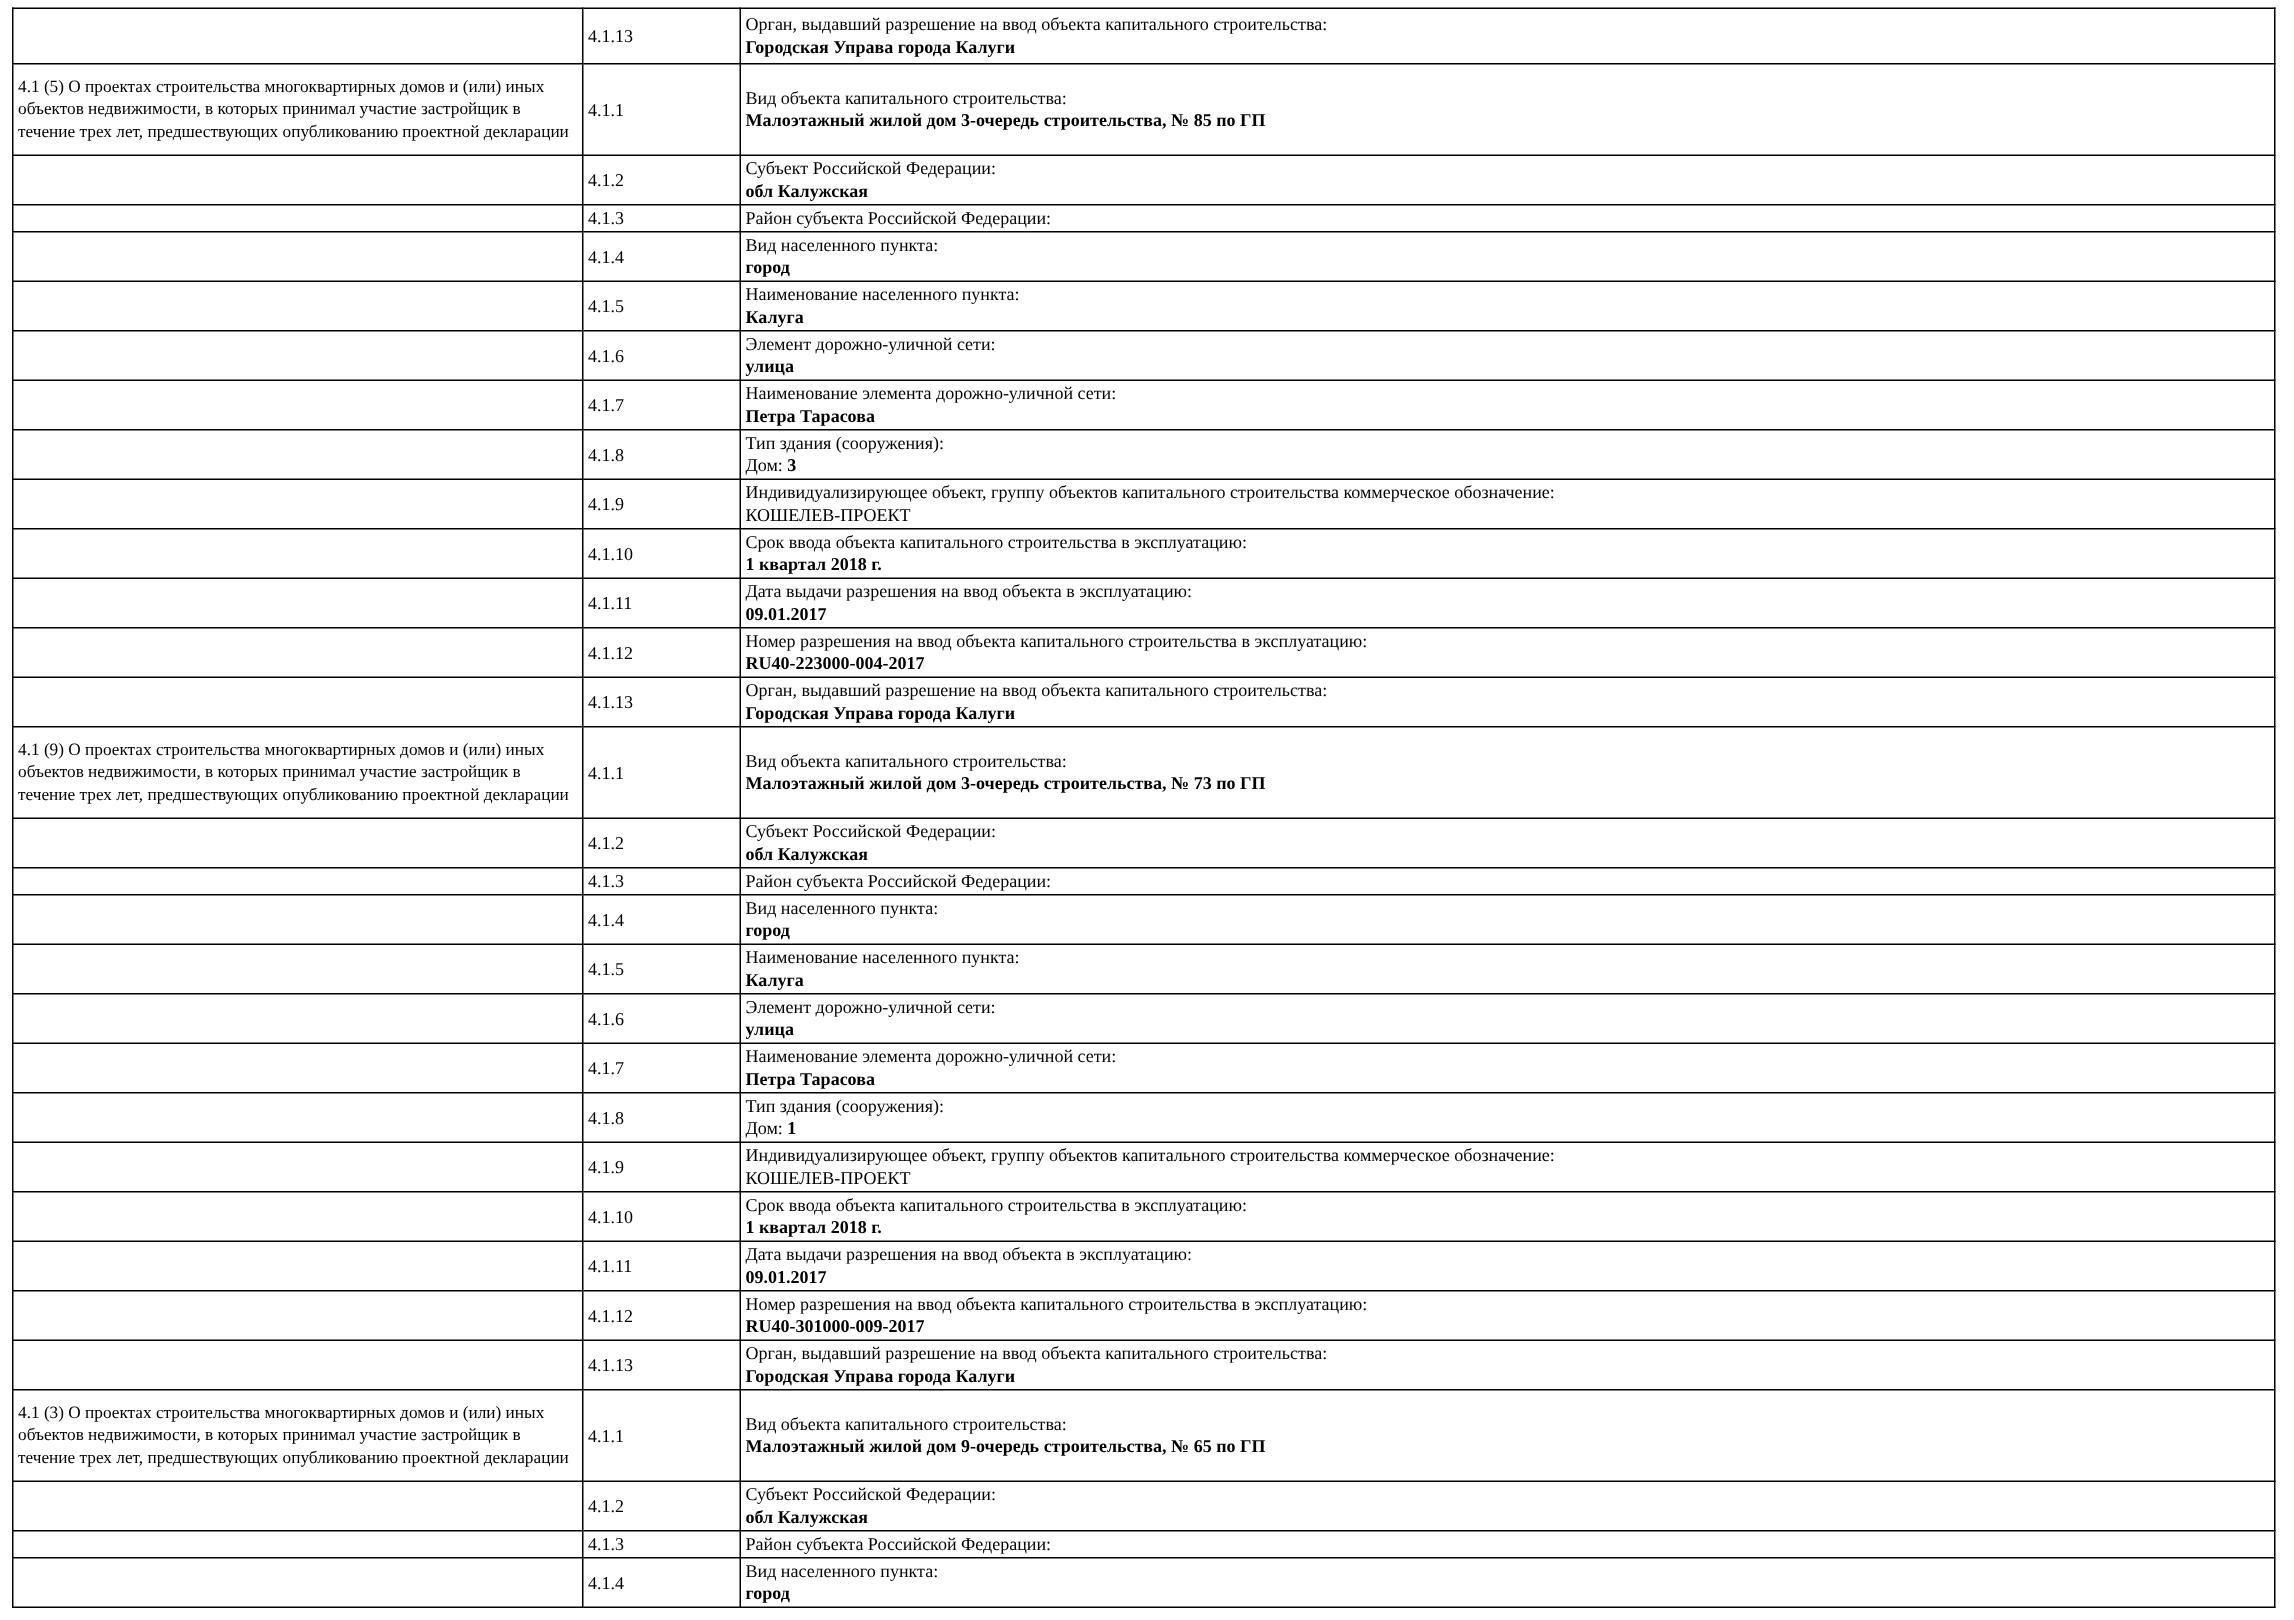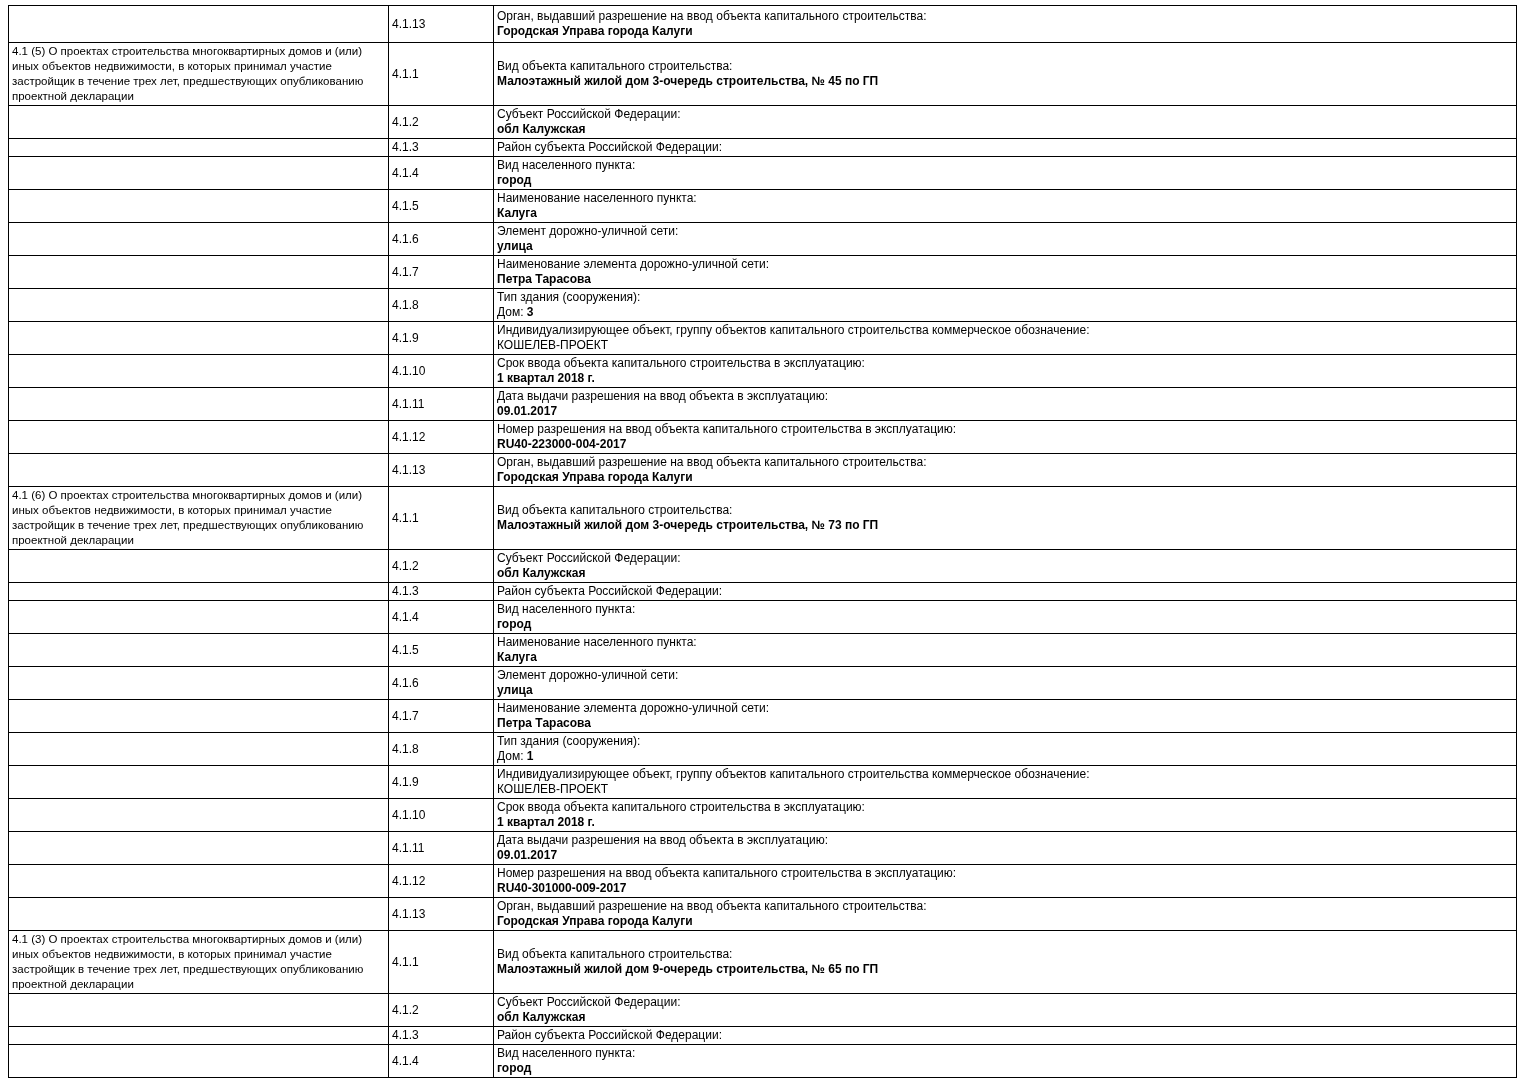--- a/index.html
+++ b/index.html
@@ -13,21 +13,21 @@
   .page {
     position: absolute;
     top: 5px;
     left: 8px;
     width: 1508px;
   }
   table.decl {
     border-collapse: collapse;
     table-layout: fixed;
     width: 1508px;
-    font-family: Liberation Sans, sans-serif;
+    font-family: Liberation Serif, serif;
     font-size: 12px;
     color: #000000;
     padding-left: 35px;
   }
   table.decl td {
     border: 1px solid #000000;
     padding: 1px 3px;
     vertical-align: middle;
     overflow: hidden;
     background: #ffffff;
@@ -77,21 +77,21 @@
           <td class="content">
             <div class="label">Орган, выдавший разрешение на ввод объекта капитального строительства:</div>
             <div class="value">Городская Управа города Калуги</div>
           </td>
         </tr>
         <tr class="r-section">
           <td class="desc">4.1 (5) О проектах строительства многоквартирных домов и (или) иных объектов недвижимости, в которых принимал участие застройщик в течение трех лет, предшествующих опубликованию проектной декларации</td>
           <td class="code">4.1.1</td>
           <td class="content">
             <div class="label">Вид объекта капитального строительства:</div>
-            <div class="value">Малоэтажный жилой дом 3-очередь строительства, № 45 по ГП</div>
+            <div class="value">Малоэтажный жилой дом 3-очередь строительства, № 85 по ГП</div>
           </td>
         </tr>
         <tr class="r-double">
           <td class="desc"></td>
           <td class="code">4.1.2</td>
           <td class="content">
             <div class="label">Субъект Российской Федерации:</div>
             <div class="value">обл Калужская</div>
           </td>
         </tr>
@@ -176,21 +176,21 @@
         </tr>
         <tr class="r-double">
           <td class="desc"></td>
           <td class="code">4.1.13</td>
           <td class="content">
             <div class="label">Орган, выдавший разрешение на ввод объекта капитального строительства:</div>
             <div class="value">Городская Управа города Калуги</div>
           </td>
         </tr>
         <tr class="r-section">
-          <td class="desc">4.1 (6) О проектах строительства многоквартирных домов и (или) иных объектов недвижимости, в которых принимал участие застройщик в течение трех лет, предшествующих опубликованию проектной декларации</td>
+          <td class="desc">4.1 (9) О проектах строительства многоквартирных домов и (или) иных объектов недвижимости, в которых принимал участие застройщик в течение трех лет, предшествующих опубликованию проектной декларации</td>
           <td class="code">4.1.1</td>
           <td class="content">
             <div class="label">Вид объекта капитального строительства:</div>
             <div class="value">Малоэтажный жилой дом 3-очередь строительства, № 73 по ГП</div>
           </td>
         </tr>
         <tr class="r-double">
           <td class="desc"></td>
           <td class="code">4.1.2</td>
           <td class="content">

